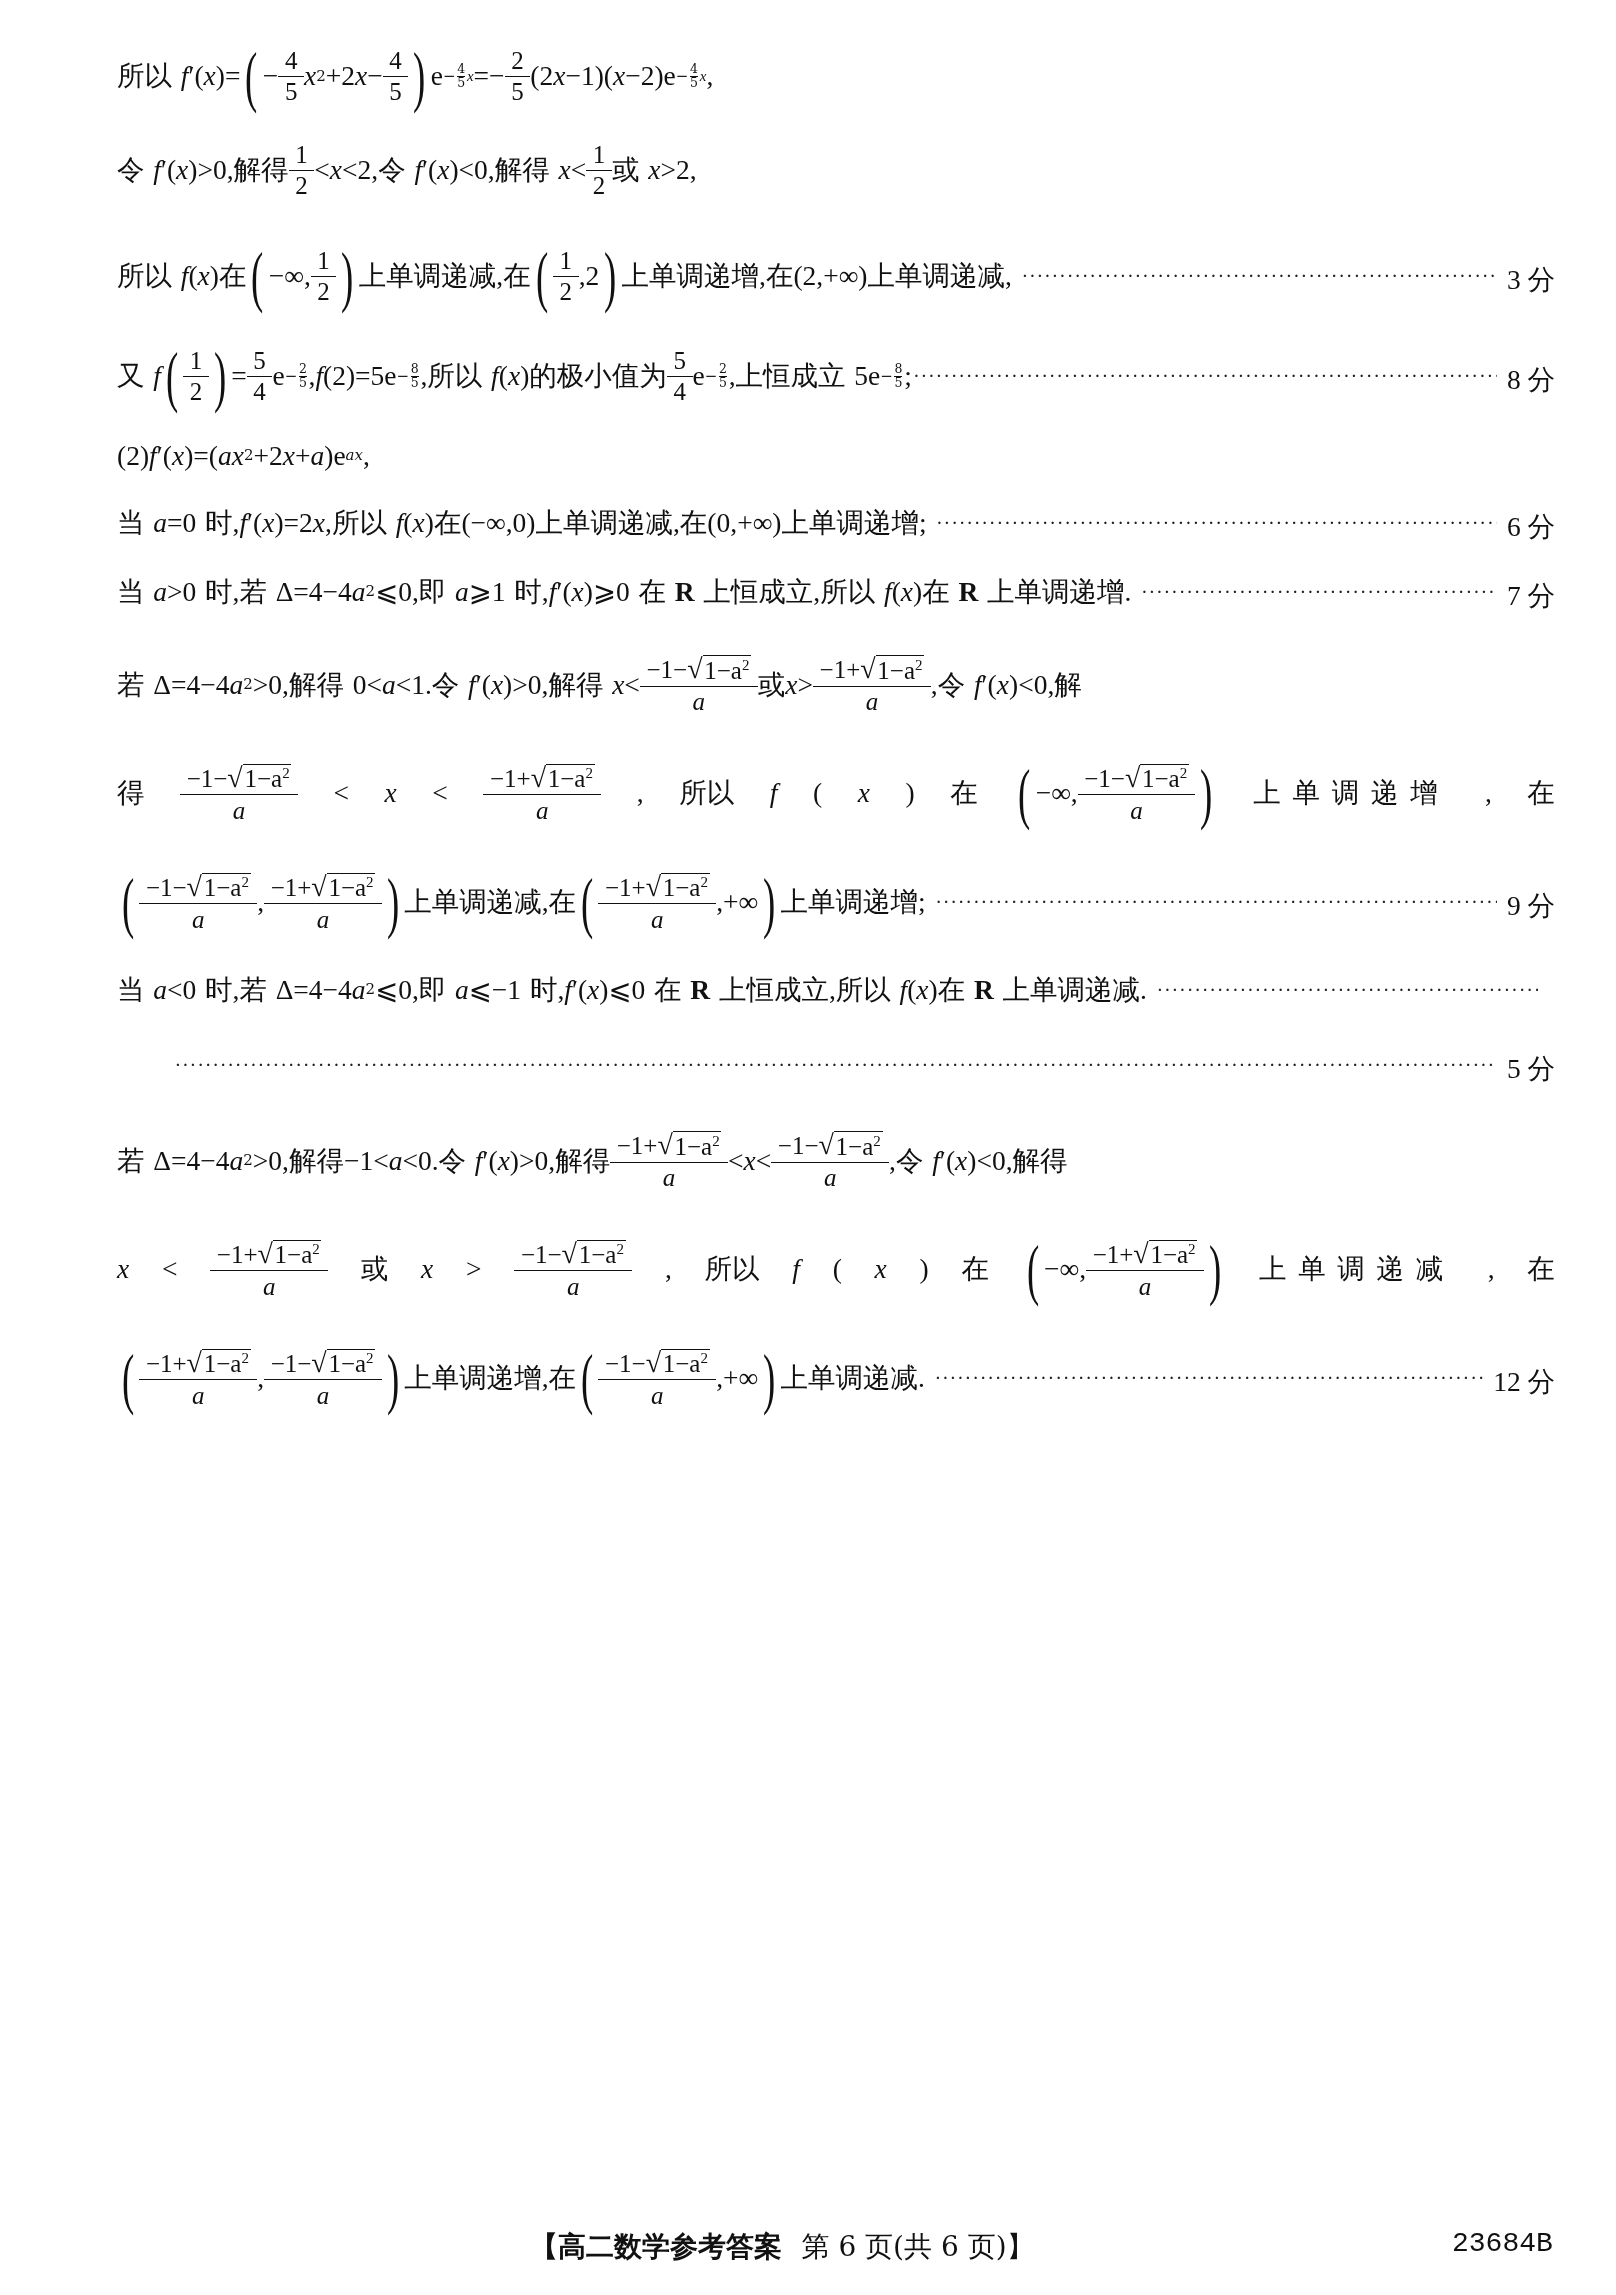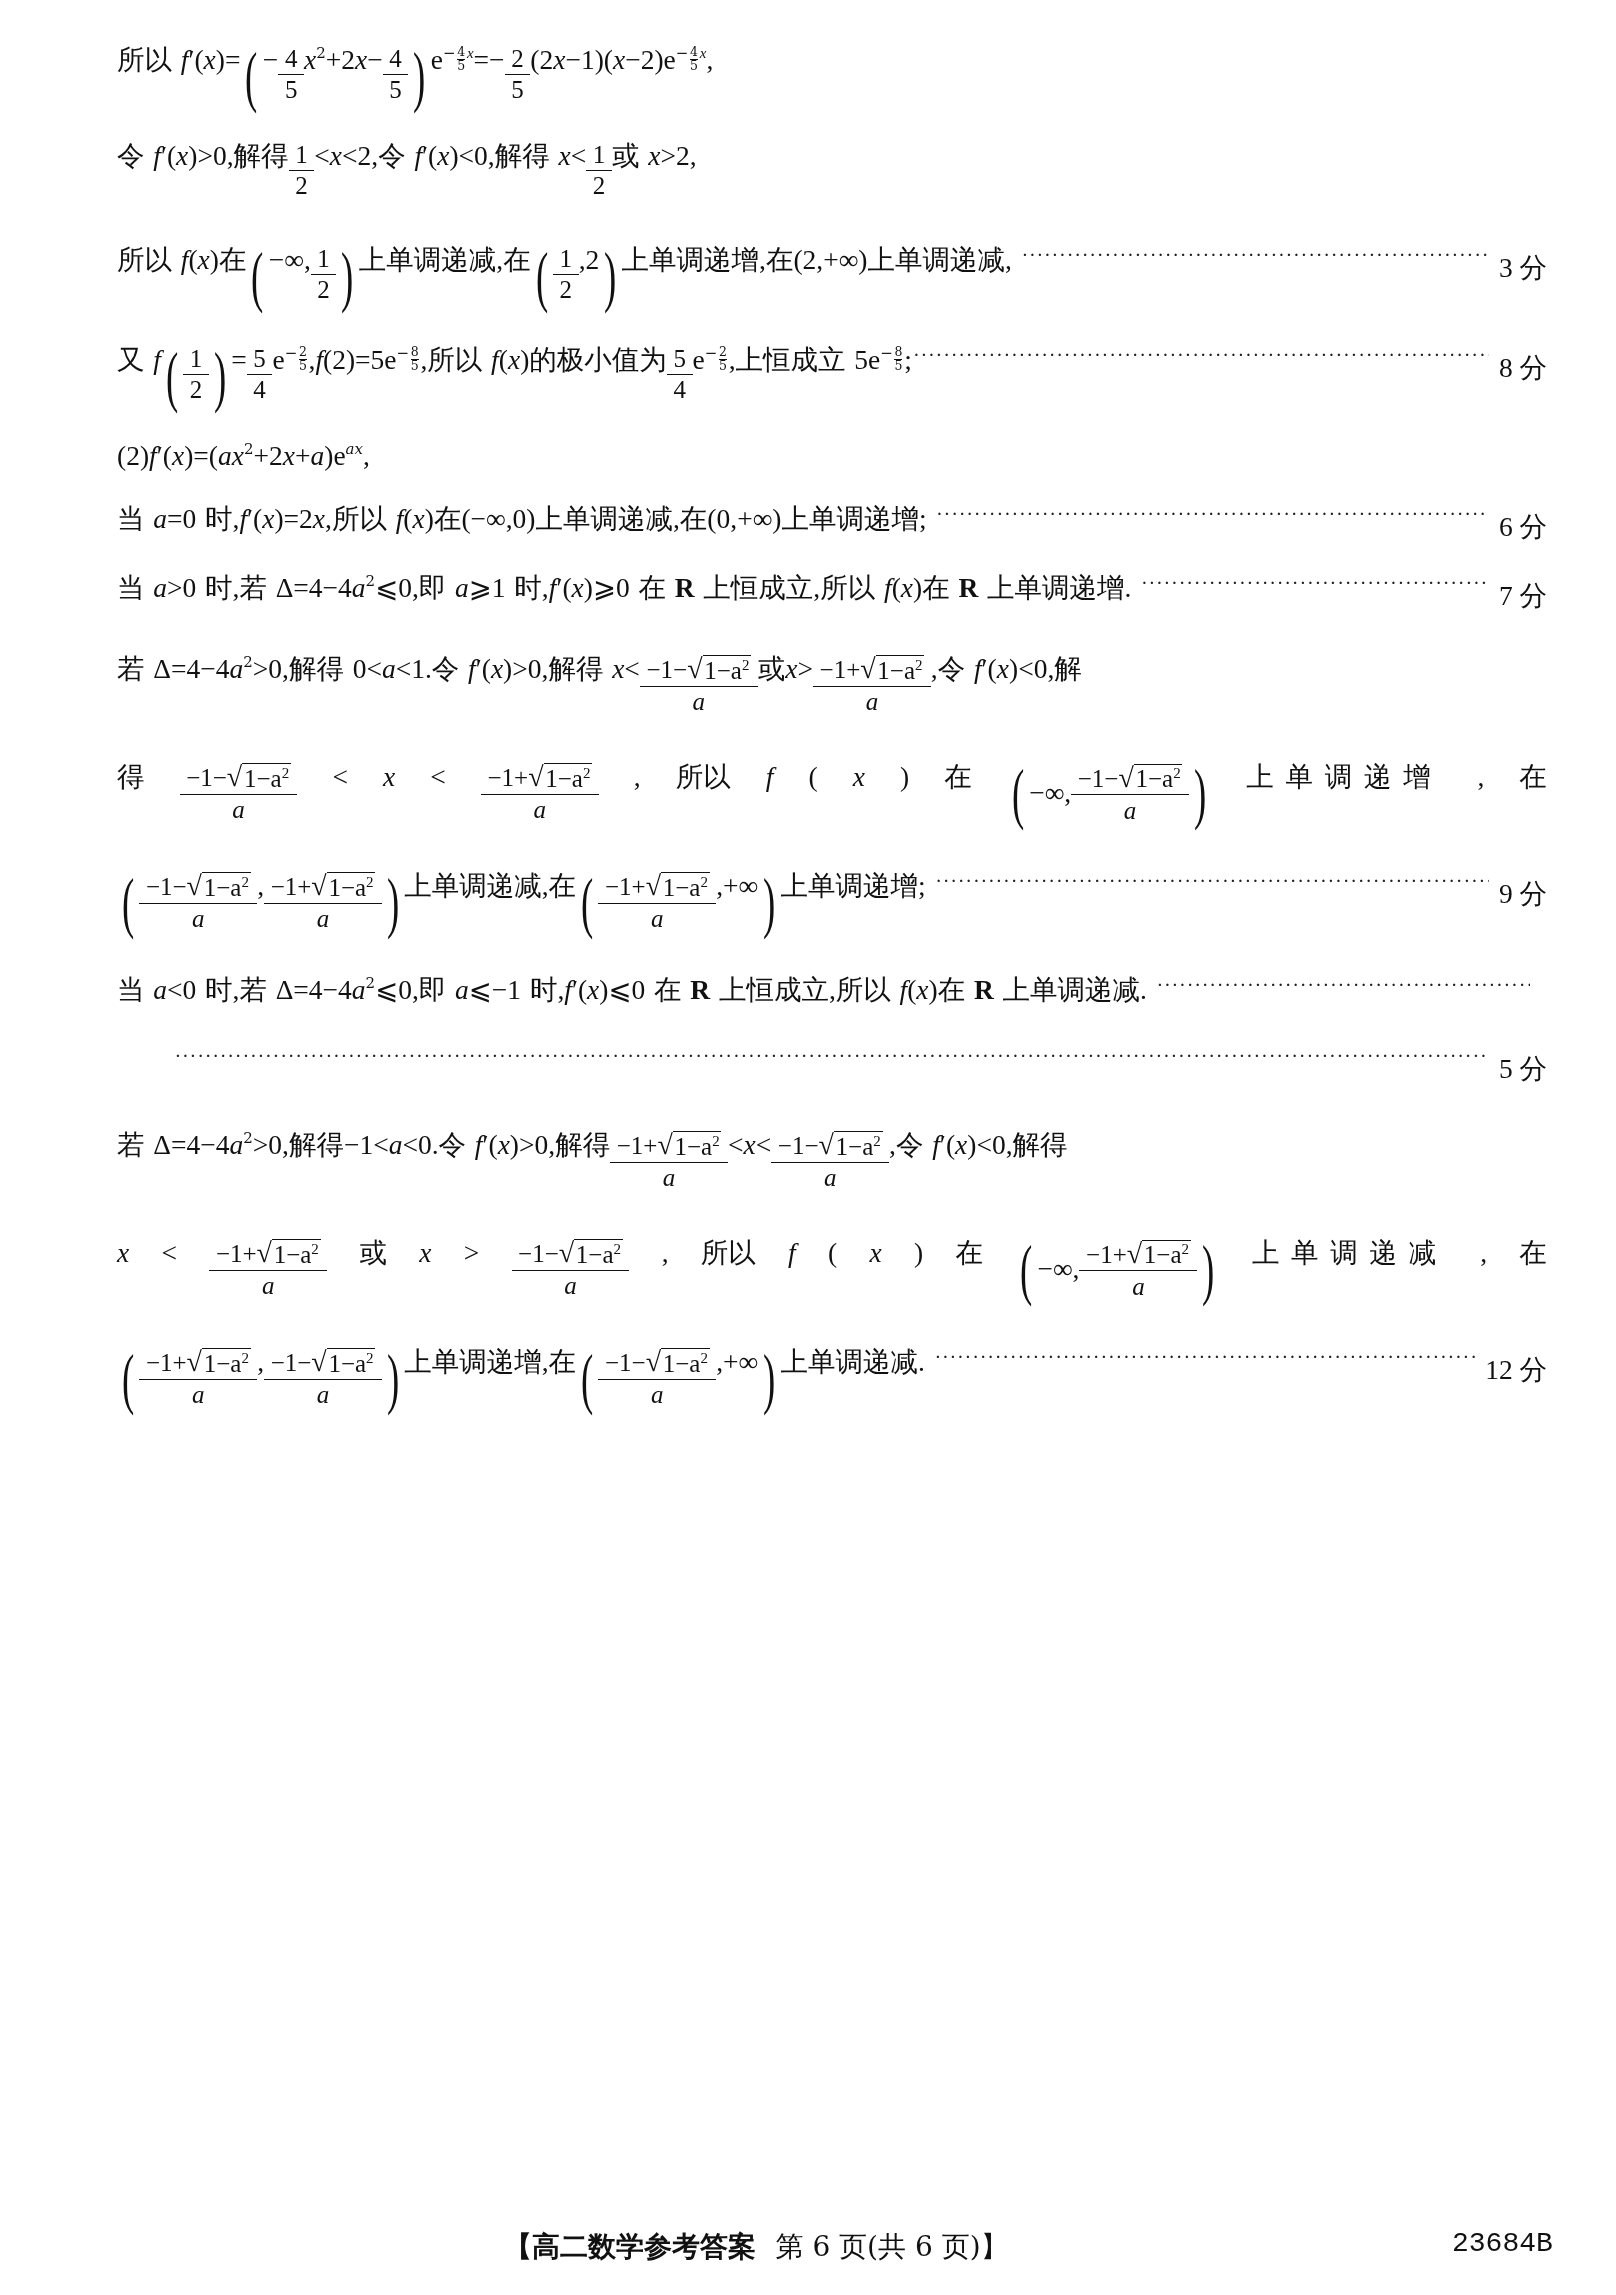--- a/index.html
+++ b/index.html
@@ -1,39 +1,39 @@
 <!DOCTYPE html>
 <html style="font-size:13.4px"><head>
 <meta charset="utf-8">
 <style>
   html, body { margin:0; padding:0; background:#ffffff; }
   body { width:1616px; height:2295px; position:relative; overflow:hidden;
          font-family:"DejaVu Serif", "Liberation Serif", serif; color:#111; }
-  .line { position:absolute; left:117px; right:69px; display:flex; align-items:flex-start;
+  .line { position:absolute; left:117px; right:61px; display:flex; align-items:center;
           font-size:27.5px; white-space:nowrap; line-height:1; }
   .line.indent { left:175px; }
   .m { font-family:"Liberation Serif", serif; font-style:italic; }
   .r { font-family:"Liberation Serif", serif; }
   .b { font-weight:bold; font-family:"Liberation Serif", serif; }
   .frac { display:inline-flex; flex-direction:column; align-items:center; vertical-align:middle;
           margin:0 3.3px; font-family:"Liberation Serif", serif; }
   .frac .num { padding:0 3.3px 2.5px; font-size:25px; }
   .frac .den { border-top:1.7px solid #111; padding:2.5px 3.3px 0; font-size:25px; font-style:italic; width:100%; text-align:center; }
   .sqrt { display:inline-flex; align-items:flex-end; }
   .sqrt .rad { font-size:28px; line-height:1; }
   .sqrt .under { border-top:1.7px solid #111; padding:1.7px 1.7px 0; }
   sup { font-size:15px; }
   .big { font-size:67px; font-family:"Liberation Serif", serif; font-weight:200; transform:scaleX(0.55); display:inline-block; line-height:0.9; }
   .dots { flex:1; overflow:hidden; letter-spacing:1.7px; color:#222; margin:0 10px; font-size:18.4px; }
   .score { font-family:"Liberation Serif", serif;margin-top:8px; }
   .exp { font-size:15px; vertical-align:super; font-style:italic; }
   .expfrac { display:inline-flex; flex-direction:column; font-size:12.5px; vertical-align:super; margin:0 1.7px; line-height:1; }
   .expfrac span:last-child { border-top:0.8px solid #111; }
   .footer { position:absolute; top:2228px; left:0; width:1616px; font-size:28px; }
-  .footer .center { position:absolute; left:504px; font-weight:bold; font-family:"DejaVu Sans", sans-serif; }
+  .footer .center { position:absolute; left:530px; font-weight:bold; font-family:"DejaVu Sans", sans-serif; }
   .footer .center .pg { font-weight:normal; font-family:"DejaVu Serif", serif; }
   .footer .code { position:absolute; left:1452px; font-family:Liberation Mono, monospace; }
 </style>
 </head>
 <body>
 
 <div class="line" style="top:46px;">
   <span>所以</span>&nbsp;<span class="m">f</span><span class="r">′(</span><span class="m">x</span><span class="r">)=</span>
   <span class="big">(</span><span class="r">−</span>
   <span class="frac">

